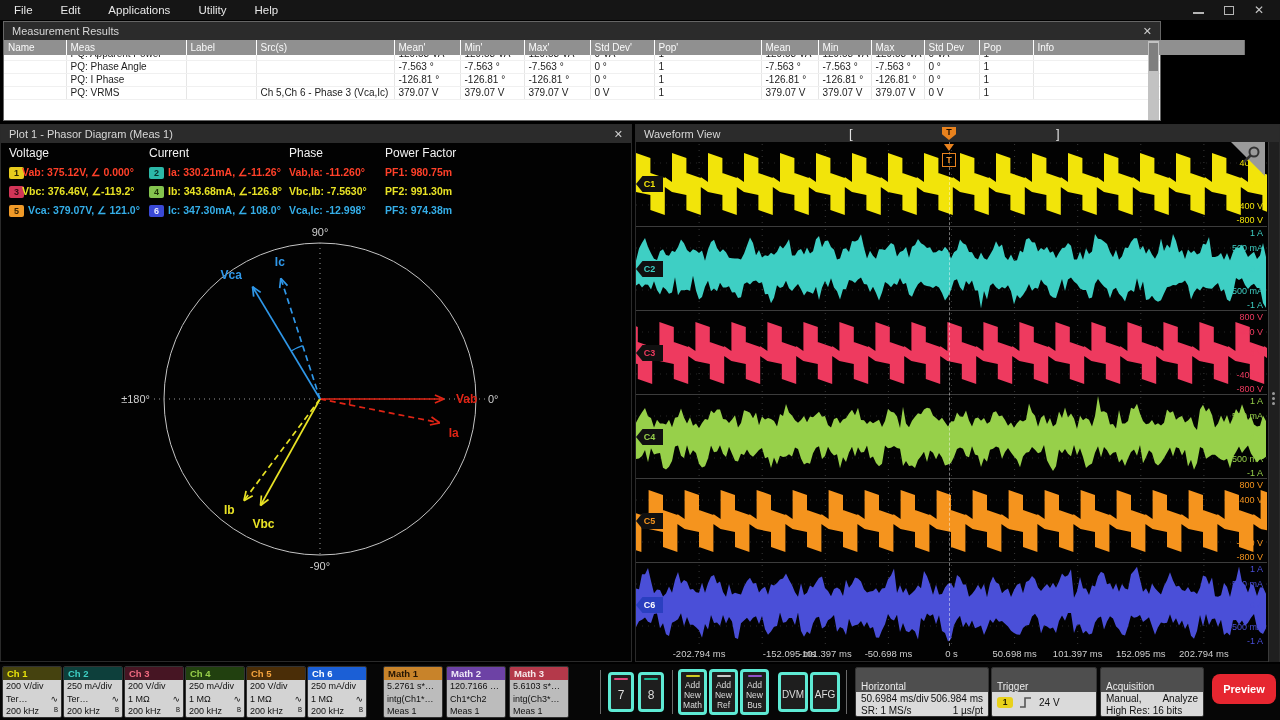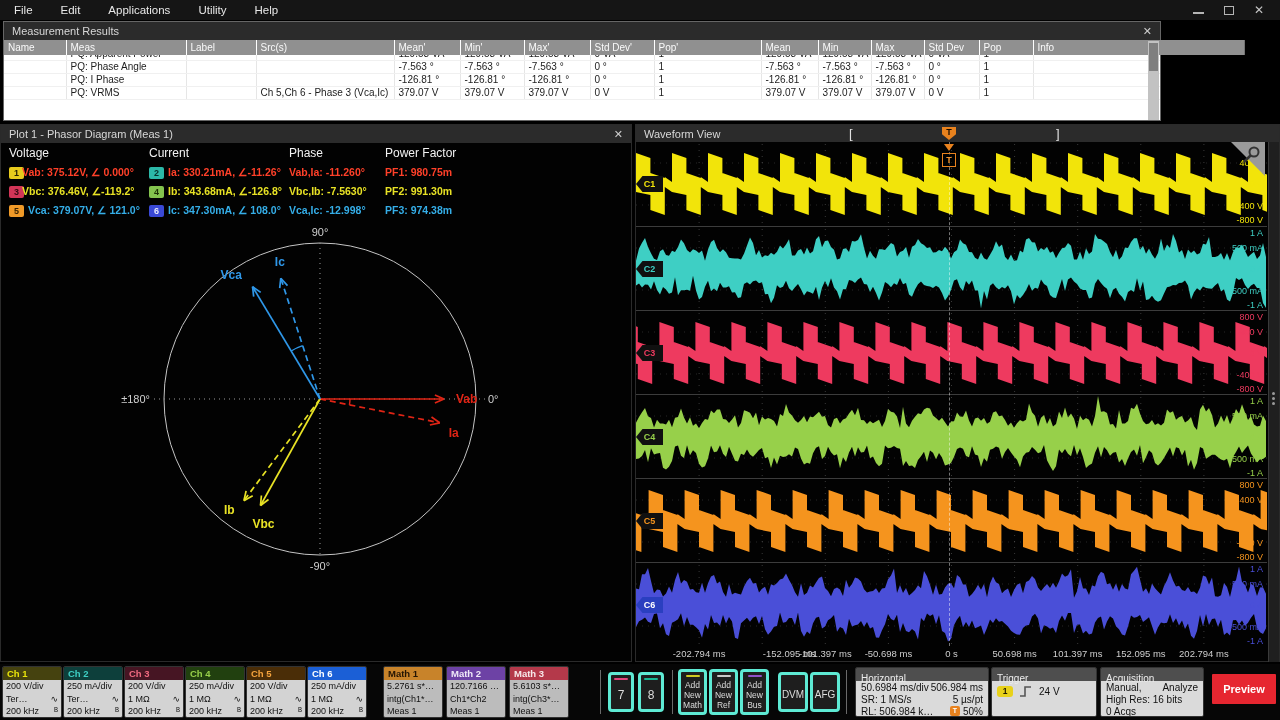--- a/index.html
+++ b/index.html
@@ -51,26 +51,26 @@
 
 .bottom-bar{position:absolute;left:0;top:664px;width:1280px;height:56px;background:#060606}
 .bb{position:absolute;top:2px;width:60px;height:52px;border-radius:2px;overflow:hidden;border:1px solid #333}
 .bb .hd{height:13px;font-size:9.5px;font-weight:bold;padding:0 4px;line-height:13px;white-space:nowrap}
 .bb .bd{background:#d3d3d3;height:38px;font-size:9px;color:#111;padding:0 3px;line-height:12.6px}
 .bb .bd .r{display:flex;justify-content:space-between;white-space:nowrap;overflow:hidden}
 .sm-btn{position:absolute;background:#1e1e1e;border:3px solid #5eead4;border-radius:4px;color:#dcdcdc;text-align:center}
 .sm-btn .stripe{position:absolute;left:50%;transform:translateX(-50%);top:3px;width:14px;height:2px;border-radius:1px}
 .divider{position:absolute;top:6px;width:1px;height:44px;background:#6a6a6a}
 .ctl{position:absolute;top:3px;height:50px;border:1px solid #333;border-radius:2px;overflow:hidden}
-.ctl .hd{background:#4e4e4e;color:#ececec;font-size:10px;height:13px;line-height:13px;padding:4px 5px}
+.ctl .hd{background:#4e4e4e;color:#ececec;font-size:10px;height:13px;line-height:13px;padding:12px 5px}
 .ctl .bd{background:#dadada;height:37px;font-size:10px;color:#111;padding:1px 5px;line-height:11.8px}
 .ctl .row{display:flex;justify-content:space-between;align-items:center;white-space:nowrap}
 .t-src{display:inline-block;width:16px;height:11px;background:#e8d11a;border-radius:3px;color:#221d00;font-size:8.5px;font-weight:bold;text-align:center;line-height:11px;margin-right:6px}
 .rl-ico{display:inline-block;width:10px;height:10px;background:#e8821e;border-radius:2px;color:#fff;font-size:7px;font-weight:bold;text-align:center;line-height:10px;margin:0 3px}
-.preview{position:absolute;left:1212px;top:10px;width:64px;height:30px;background:#e62630;border-radius:1px;color:#fff;font-size:11px;font-weight:bold;text-align:center;line-height:30px}
+.preview{position:absolute;left:1212px;top:10px;width:64px;height:30px;background:#e62630;border-radius:8px;color:#fff;font-size:11px;font-weight:bold;text-align:center;line-height:30px}
 </style>
 </head>
 <body>
 
 <div id="root">
 
   <div class="menubar">
     <div id="menu-items" style="display:flex">
         <div class="menu-item">File</div>
         <div class="menu-item">Edit</div>
@@ -463,21 +463,21 @@
 
     <div class="ctl" style="left:855px;width:134px">
       <div class="hd">Horizontal</div>
       <div class="bd">
         <div class="row">
             <span>50.6984 ms/div</span>
             <span>506.984 ms</span>
           </div>
         <div class="row">
             <span>SR: 1 MS/s</span>
-            <span>5 µs/pt</span>
+            <span>1 µs/pt</span>
           </div>
         <div class="row">
             <span>RL: 506.984 k…</span>
             <span style="display:flex;align-items:center">
               <span class="rl-ico">T</span>
               <span>50%</span>
             </span>
           </div>
       </div>
     </div>

